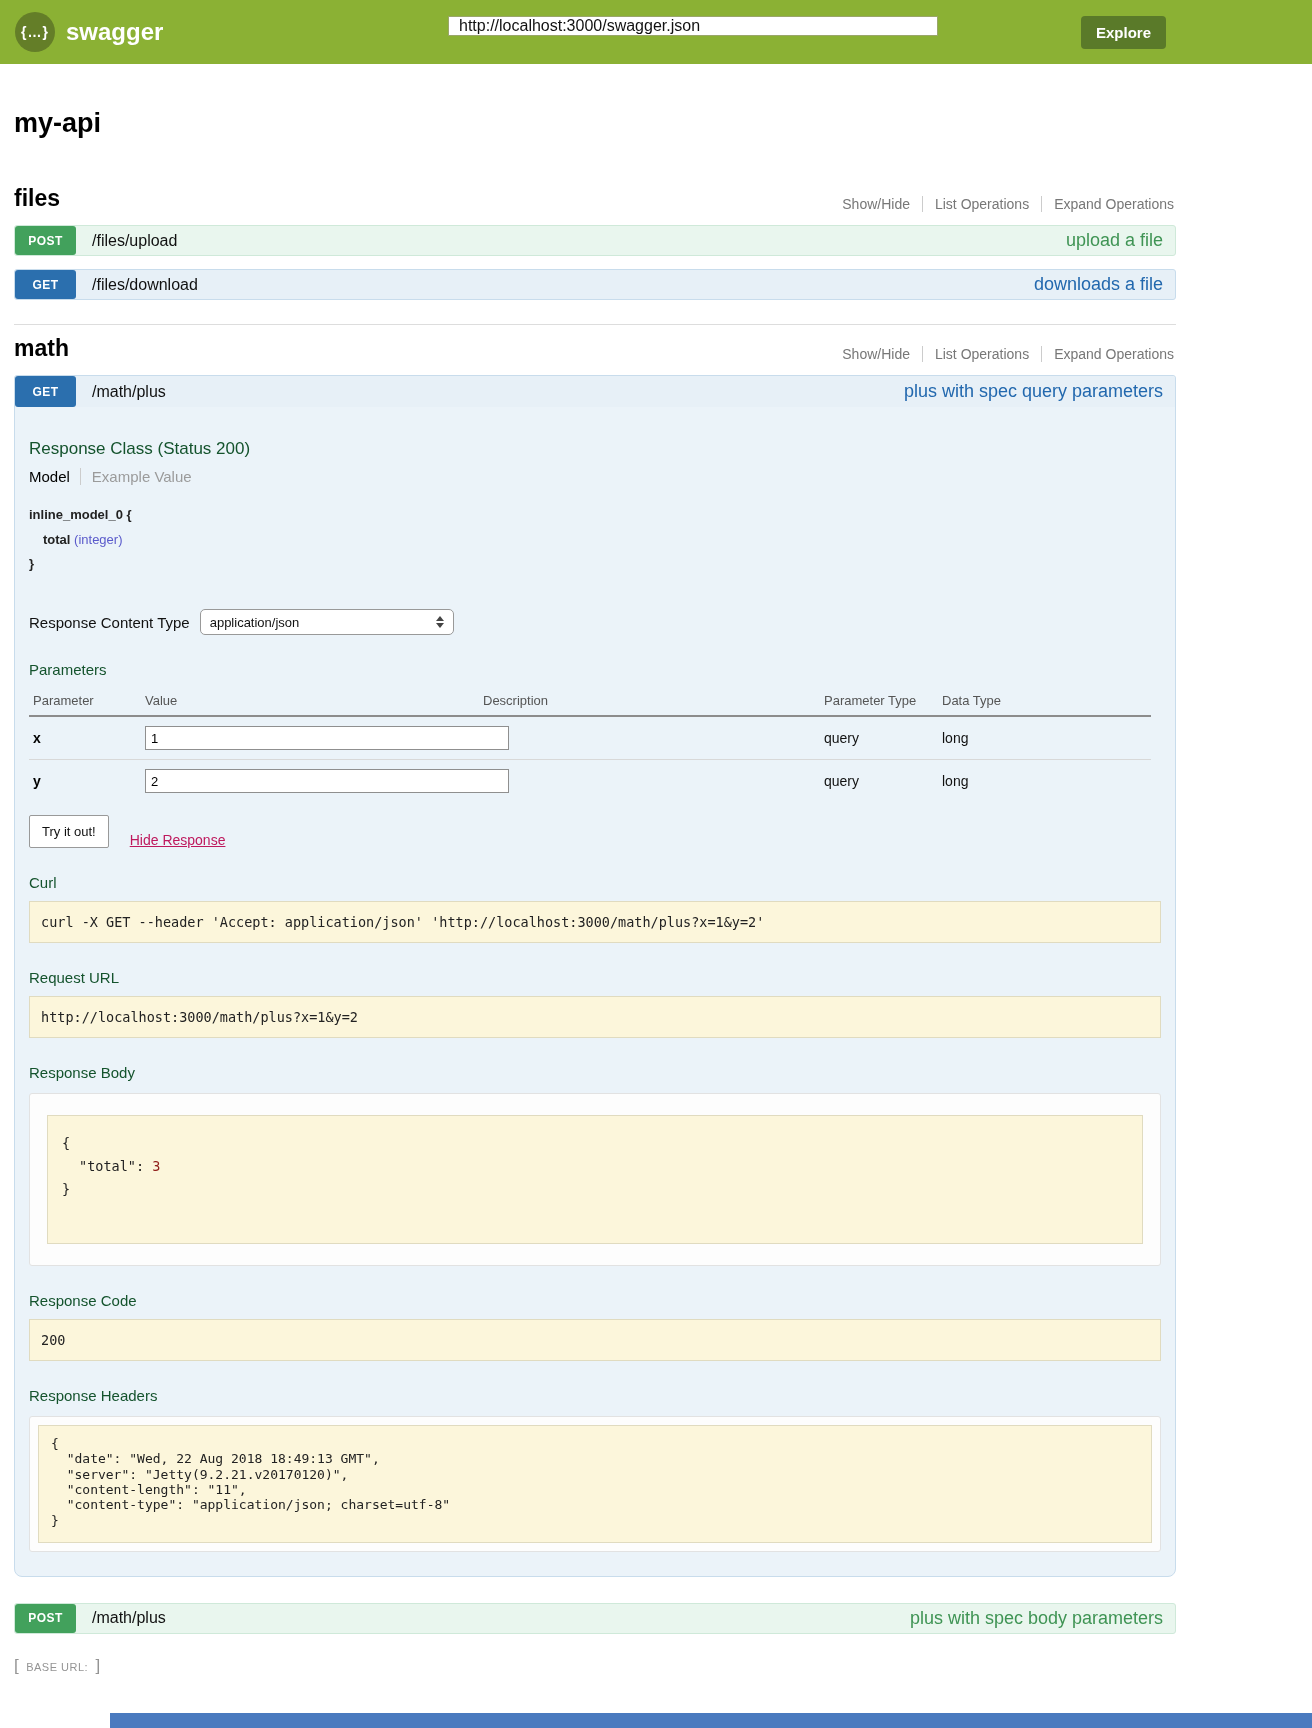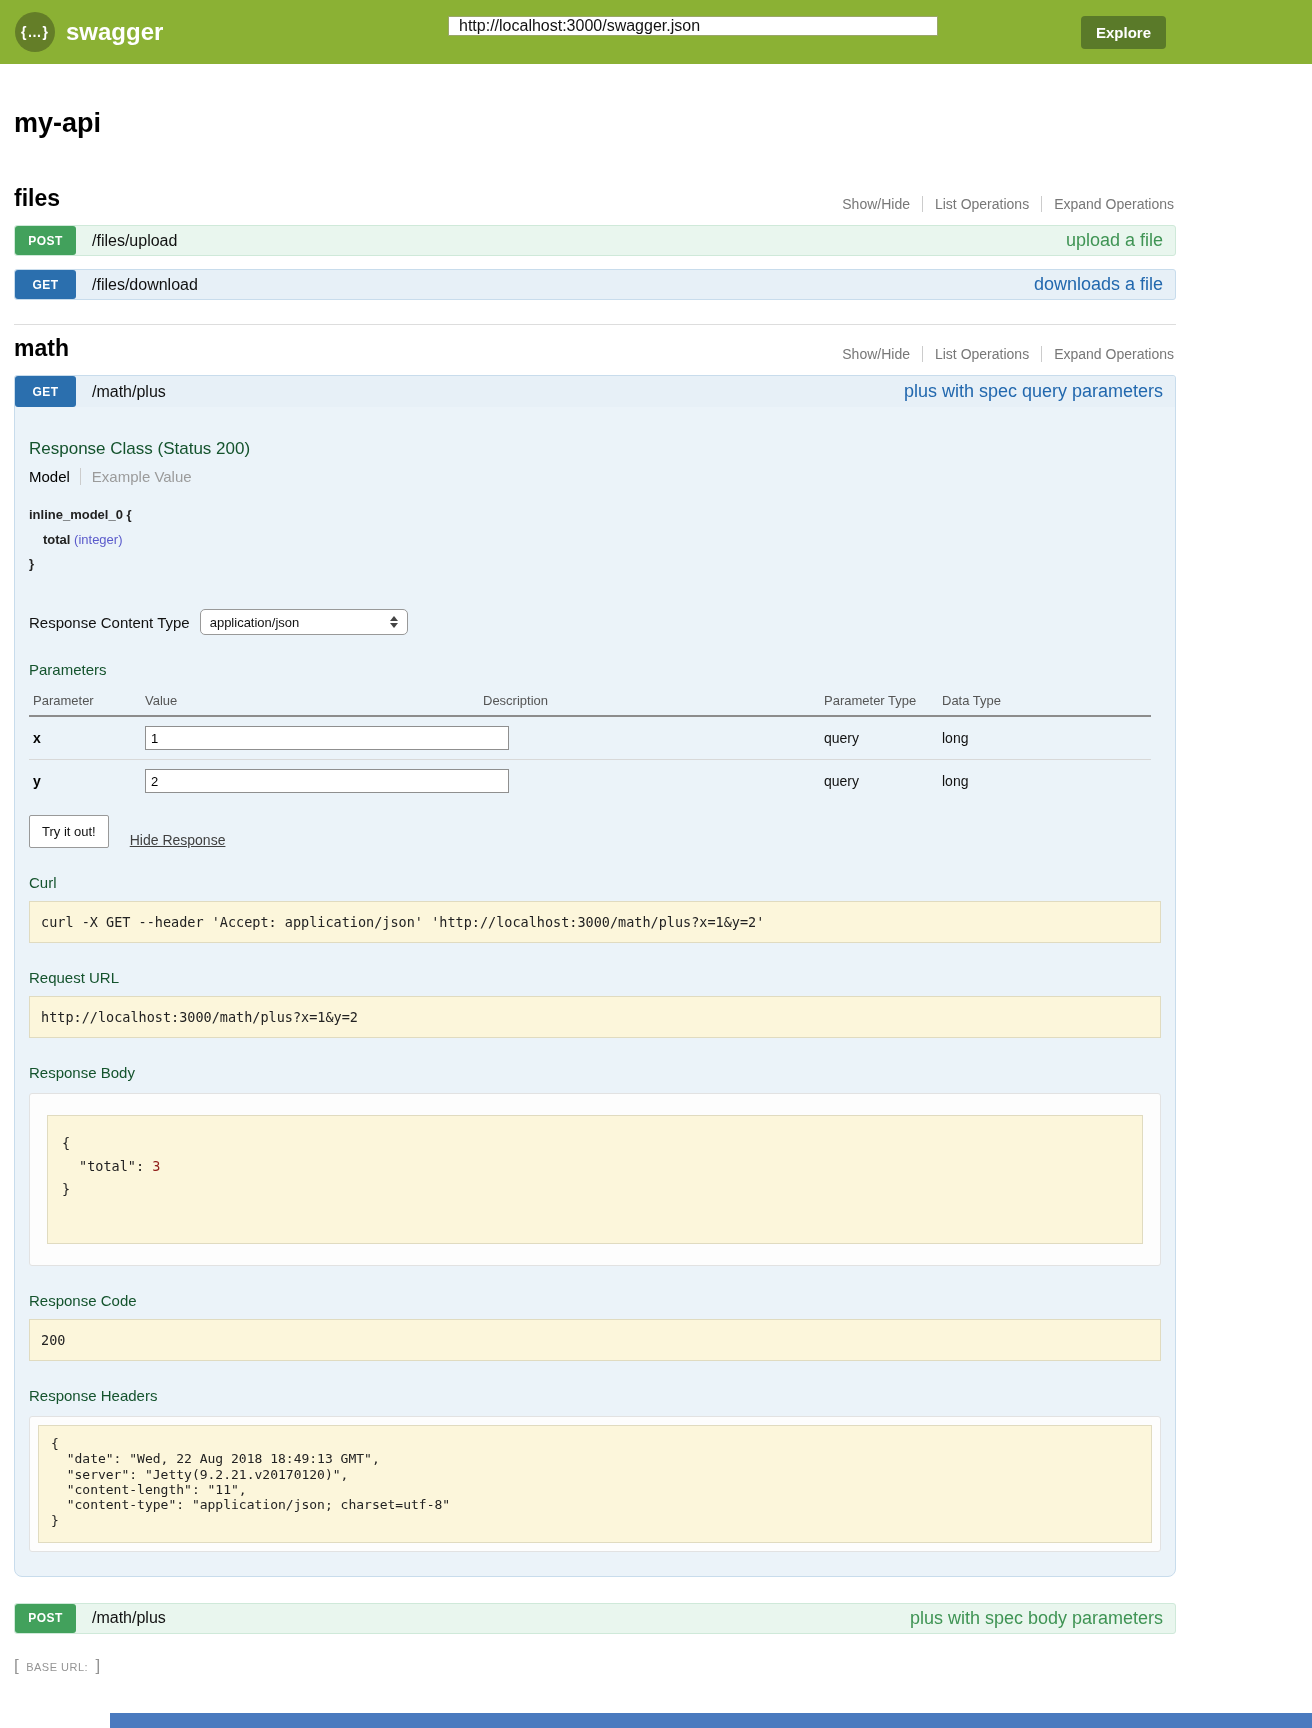--- a/index.html
+++ b/index.html
@@ -78,21 +78,21 @@
   .tab-example { color: #9b9b9b; padding-left: 11px; border-left: 1px solid #ccc; cursor: pointer; }
 
   .model-sig { margin-top: 18px; font-size: 13px; color: #222; line-height: 1.9; }
   .model-sig .b { font-weight: bold; color: #222; }
   .model-prop { padding-left: 14px; }
   .prop-type { color: #5a5acb; }
 
   .rct-row { display: flex; align-items: center; margin-top: 32px; }
   .rct-label { font-size: 15px; color: #111; }
   .fake-select {
-    margin-left: 10px; width: 208px; height: 26px; background: #fff;
+    margin-left: 10px; width: 254px; height: 26px; background: #fff;
     border: 1px solid #999; border-radius: 5px; display: flex; align-items: center;
     padding: 0 9px; font-size: 13px; cursor: pointer; color: #111;
   }
   .arrows { margin-left: auto; display: flex; flex-direction: column; gap: 2px; }
   .tri-up   { width: 0; height: 0; border-left: 4px solid transparent; border-right: 4px solid transparent; border-bottom: 5px solid #444; }
   .tri-down { width: 0; height: 0; border-left: 4px solid transparent; border-right: 4px solid transparent; border-top: 5px solid #444; }
 
   table.params { width: 1122px; border-collapse: collapse; margin-top: 10px; table-layout: fixed; }
   table.params th {
     font-size: 13px; color: #555; font-weight: normal; text-align: left;
@@ -105,21 +105,21 @@
     width: 364px; height: 24px; border: 1px solid #8f8f8f; background: #fff;
     font-size: 13px; padding: 0 5px; font-family: "Liberation Sans", sans-serif;
   }
 
   .try-row { display: flex; align-items: flex-end; margin-top: 13px; }
   .try-btn {
     background: #fff; border: 1px solid #999; border-radius: 2px;
     padding: 8px 12px; font-size: 13px; color: #111; cursor: pointer;
     font-family: "Liberation Sans", sans-serif;
   }
-  .hide-link { color: #404040; text-decoration: underline; font-size: 14px; margin-left: 21px; cursor: pointer; }
+  .hide-link { color: #be185d; text-decoration: underline; font-size: 14px; margin-left: 21px; cursor: pointer; }
 
   .code {
     background: #fcf6db; border: 1px solid #e0dbc0; border-radius: 0;
     padding: 12px 11px; font-family: "DejaVu Sans Mono", monospace;
     font-size: 13.5px; color: #222; margin-top: 10px; white-space: pre; overflow: hidden;
   }
 
   .white-box { background: #fdfdfd; border: 1px solid #e2e2e2; border-radius: 3px; margin-top: 12px; }
   .body-box { padding: 21px 17px; }
   .body-box .codeblock {

